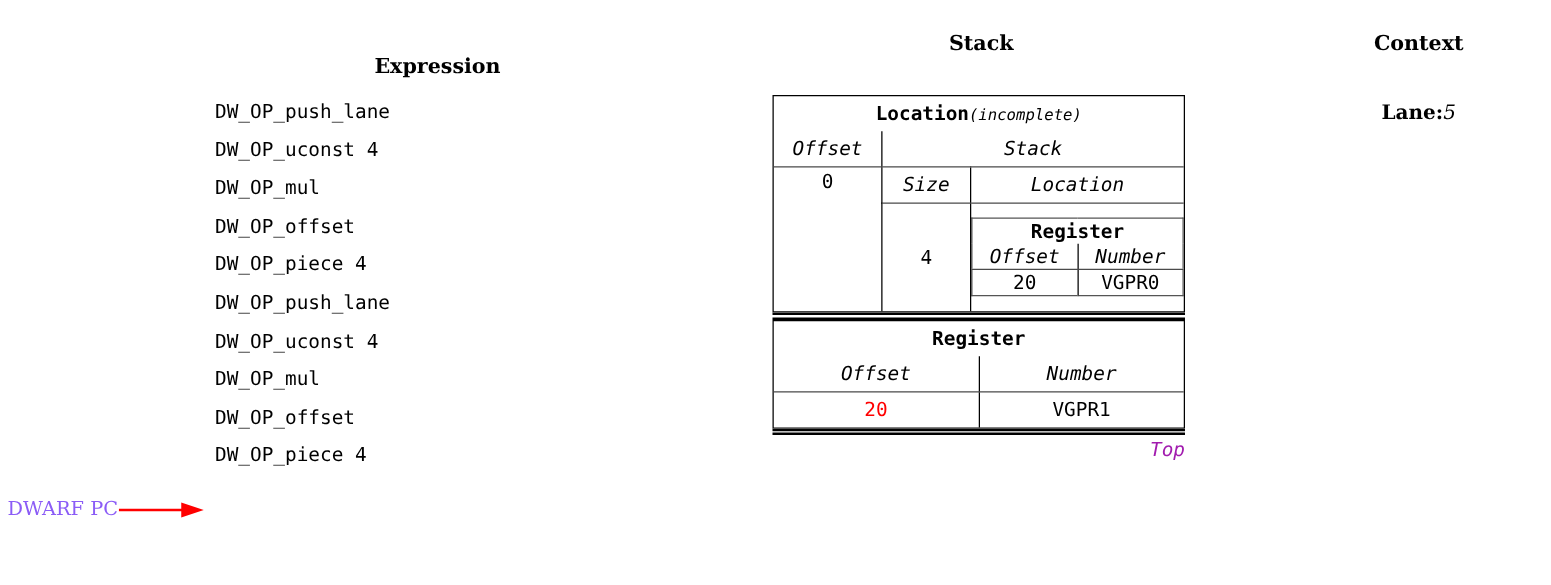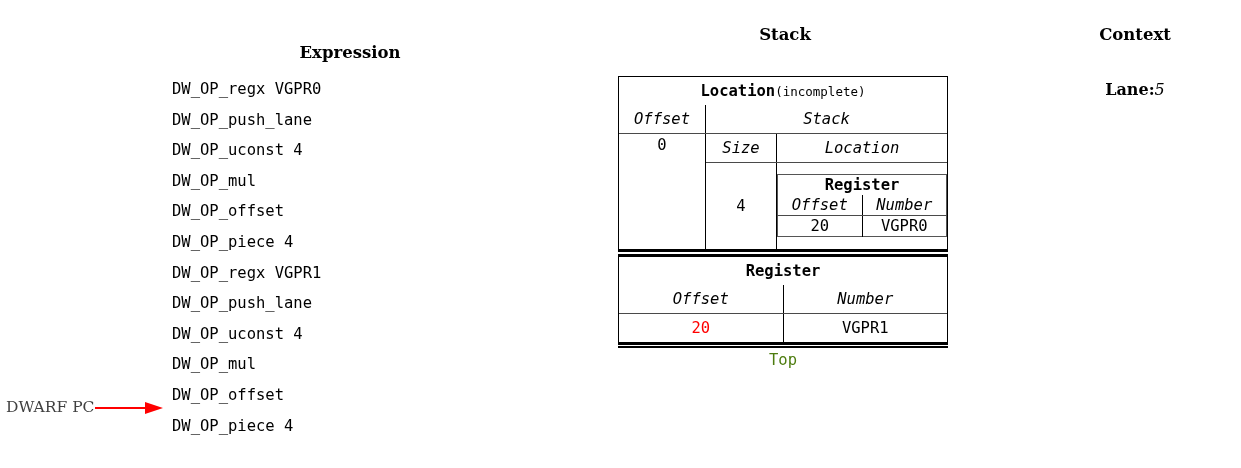--- a/index.html
+++ b/index.html
@@ -44,21 +44,21 @@
   }
 
   
   #dwarf-pc-marker {
     position: absolute;
     left: 6px;
     top: 396px;
     height: 24px;
     display: flex;
     align-items: center;
-    color: #404040;
+    color: #8b5cf6;
   }
   #dwarf-pc-label {
     font-family: "DejaVu Serif", serif;
     font-size: 15.5px;
     white-space: nowrap;
     line-height: 1;
   }
   #dwarf-pc-arrow {
     display: block;
     margin-left: 1px;
@@ -89,42 +89,43 @@
   #stack-bottom-rule {
     width: 330px;
     height: 5px;
     border-top: 2px solid #000;
     border-bottom: 2px solid #000;
     box-sizing: border-box;
     background: #fff;
   }
   #stack-top-label {
     width: 330px;
-    text-align: center;
-    color: #4d7c0f;
-    font-family: "DejaVu Sans Mono", monospace;
+    text-align: right;
+    color: #a21caf;
+    font-family: "DejaVu Sans Mono", monospace;
+    font-style: italic;
     font-size: 15.5px;
     padding-top: 3px;
     white-space: nowrap;
   }
 
   table.tbl {
     border-collapse: collapse;
     width: 100%;
     font-family: "DejaVu Sans Mono", monospace;
     font-size: 15.5px;
   }
   table.tbl td {
     padding: 1px 4px;
     text-align: center;
     vertical-align: middle;
     white-space: nowrap;
   }
   .t-title { font-weight: bold; }
-  .t-sub   { font-size: 12.5px; font-weight: normal; }
+  .t-sub   { font-style: italic; font-size: 12.5px; font-weight: normal; }
   .t-head  { font-style: italic; }
   .red     { color: #ff0000; }
 
   .bb { border-bottom: 1.5px solid #4a4a4a; }
   .br { border-right: 1.5px solid #000; }
 
   .nested-cell { padding: 0 !important; vertical-align: top; }
   table.nested {
     border-collapse: collapse;
     border: 1.5px solid #555;
@@ -158,27 +159,25 @@
   .ctx-val { font-style: italic; }
 </style>
 </head>
 <body>
 
 <div id="hdr-expression" class="col-header">Expression</div>
 <div id="hdr-stack" class="col-header">Stack</div>
 <div id="hdr-context" class="col-header">Context</div>
 
 <div id="expression-list">
-  <div class="expr-line">DW_OP_regx VGPR0</div>
   <div class="expr-line">DW_OP_push_lane</div>
   <div class="expr-line">DW_OP_uconst 4</div>
   <div class="expr-line">DW_OP_mul</div>
   <div class="expr-line">DW_OP_offset</div>
   <div class="expr-line">DW_OP_piece 4</div>
-  <div class="expr-line">DW_OP_regx VGPR1</div>
   <div class="expr-line">DW_OP_push_lane</div>
   <div class="expr-line">DW_OP_uconst 4</div>
   <div class="expr-line">DW_OP_mul</div>
   <div class="expr-line">DW_OP_offset</div>
   <div class="expr-line">DW_OP_piece 4</div>
 </div>
 
 <div id="dwarf-pc-marker">
   <span id="dwarf-pc-label">DWARF PC</span>
   <svg id="dwarf-pc-arrow" width="72" height="16" viewBox="0 0 72 16">

